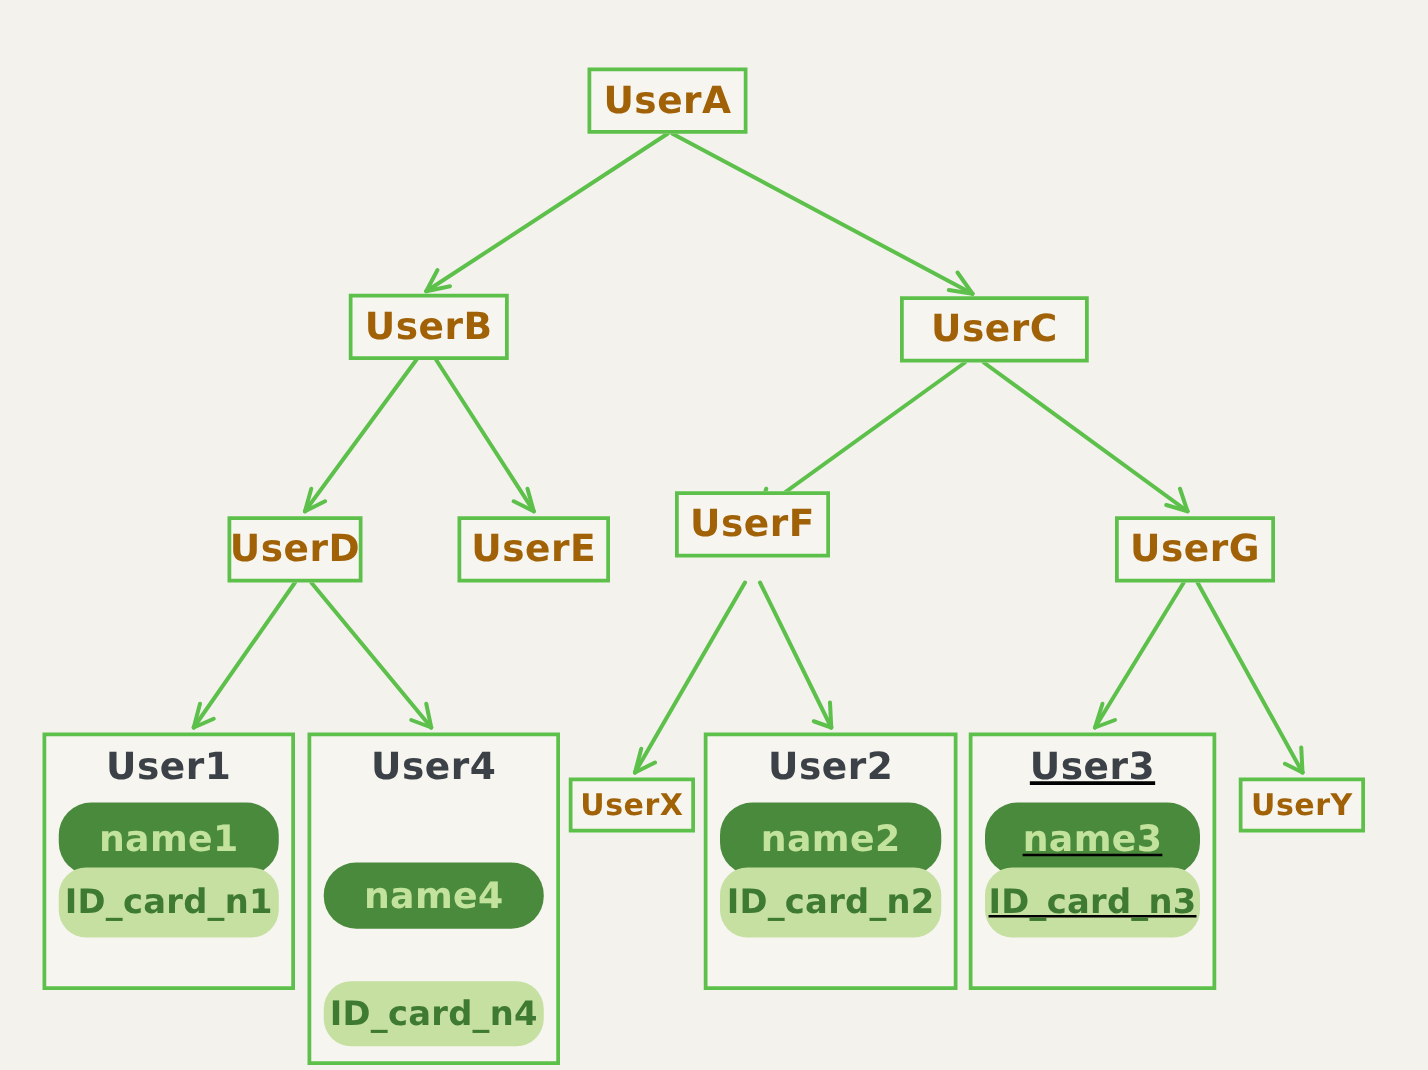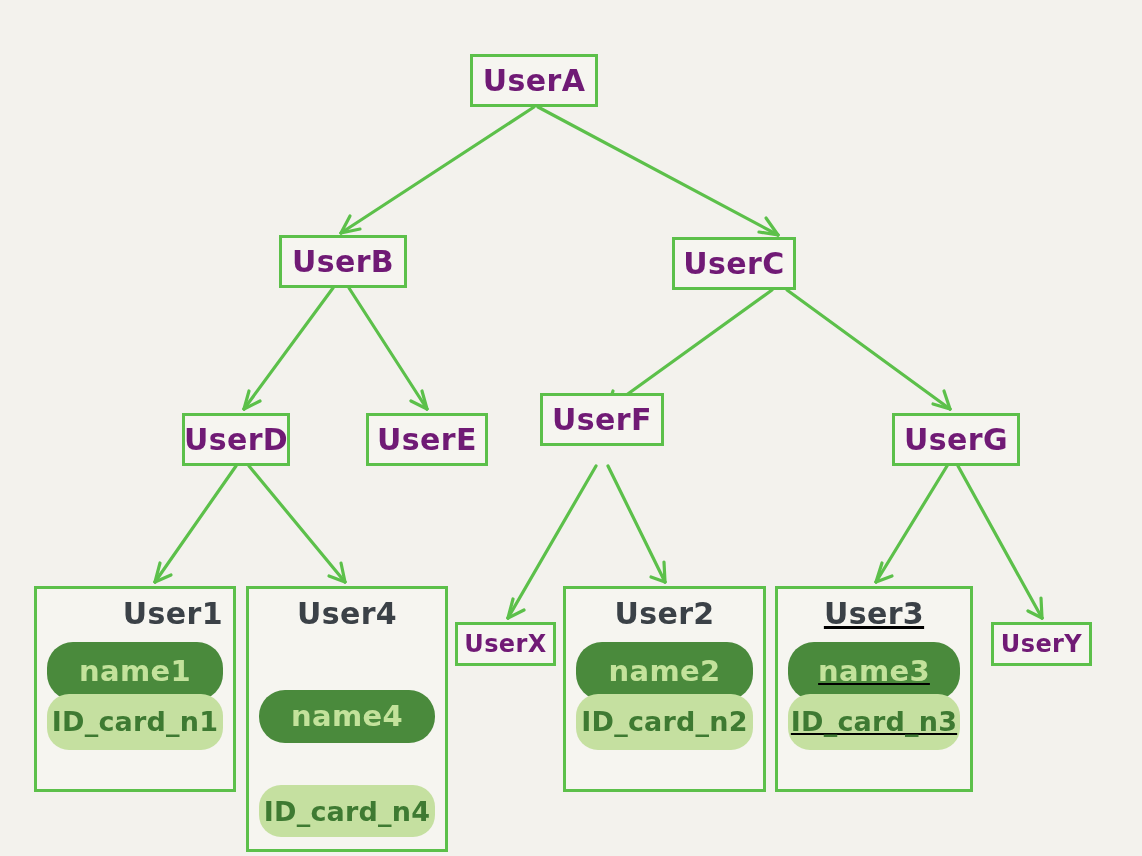--- a/index.html
+++ b/index.html
@@ -31,21 +31,21 @@
 
   
   .node {
     position: absolute;
     box-sizing: border-box;
     border: 3px solid #5cc04a;
     background: #f6f5f0;
     display: flex;
     align-items: center;
     justify-content: center;
-    color: #701a75;
+    color: #a16207;
     font-family: "DejaVu Sans", sans-serif;
     font-size: 30px;
     font-weight: 600;
     letter-spacing: 0.4px;
     white-space: nowrap;
   }
   .node.small {
     font-size: 24px;
   }
 
@@ -182,21 +182,21 @@
   </svg>
 
   <div class="node" style="left:470px; top:54px; width:128px; height:53px;">
     <span>UserA</span>
   </div>
 
   <div class="node" style="left:279px; top:235px; width:128px; height:53px;">
     <span>UserB</span>
   </div>
 
-  <div class="node" style="left:672px; top:237px; width:124px; height:53px;">
+  <div class="node" style="left:720px; top:237px; width:151px; height:53px;">
     <span>UserC</span>
   </div>
 
   <div class="node" style="left:182px; top:413px; width:108px; height:53px;">
     <span>UserD</span>
   </div>
 
   <div class="node" style="left:366px; top:413px; width:122px; height:53px;">
     <span>UserE</span>
   </div>
@@ -210,21 +210,21 @@
   </div>
 
   <div class="node small" style="left:455px; top:622px; width:101px; height:44px;">
     <span>UserX</span>
   </div>
 
   <div class="node small" style="left:991px; top:622px; width:101px; height:44px;">
     <span>UserY</span>
   </div>
 
-  <div class="rnode" style="left:34px; top:586px; width:202px; height:206px;align-items:flex-end;">
+  <div class="rnode" style="left:34px; top:586px; width:202px; height:206px;">
     <div class="rtitle">User1</div>
     <div class="pill pill-dark">name1</div>
     <div class="pill pill-light">ID_card_n1</div>
   </div>
 
   <div class="rnode" style="left:246px; top:586px; width:202px; height:266px;gap:48px;">
     <div class="rtitle">User4</div>
     <div class="pill pill-dark">name4</div>
     <div class="pill pill-light">ID_card_n4</div>
   </div>

